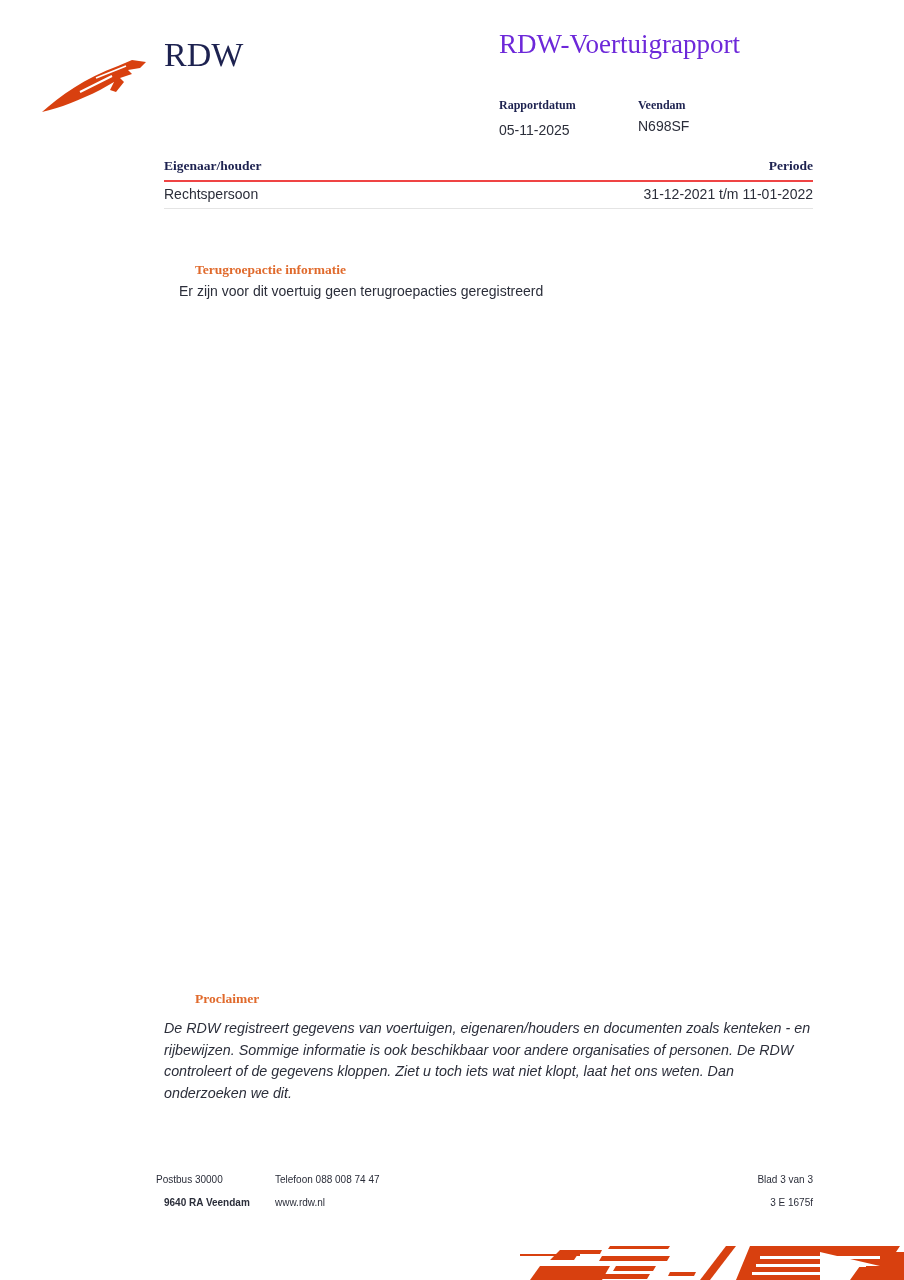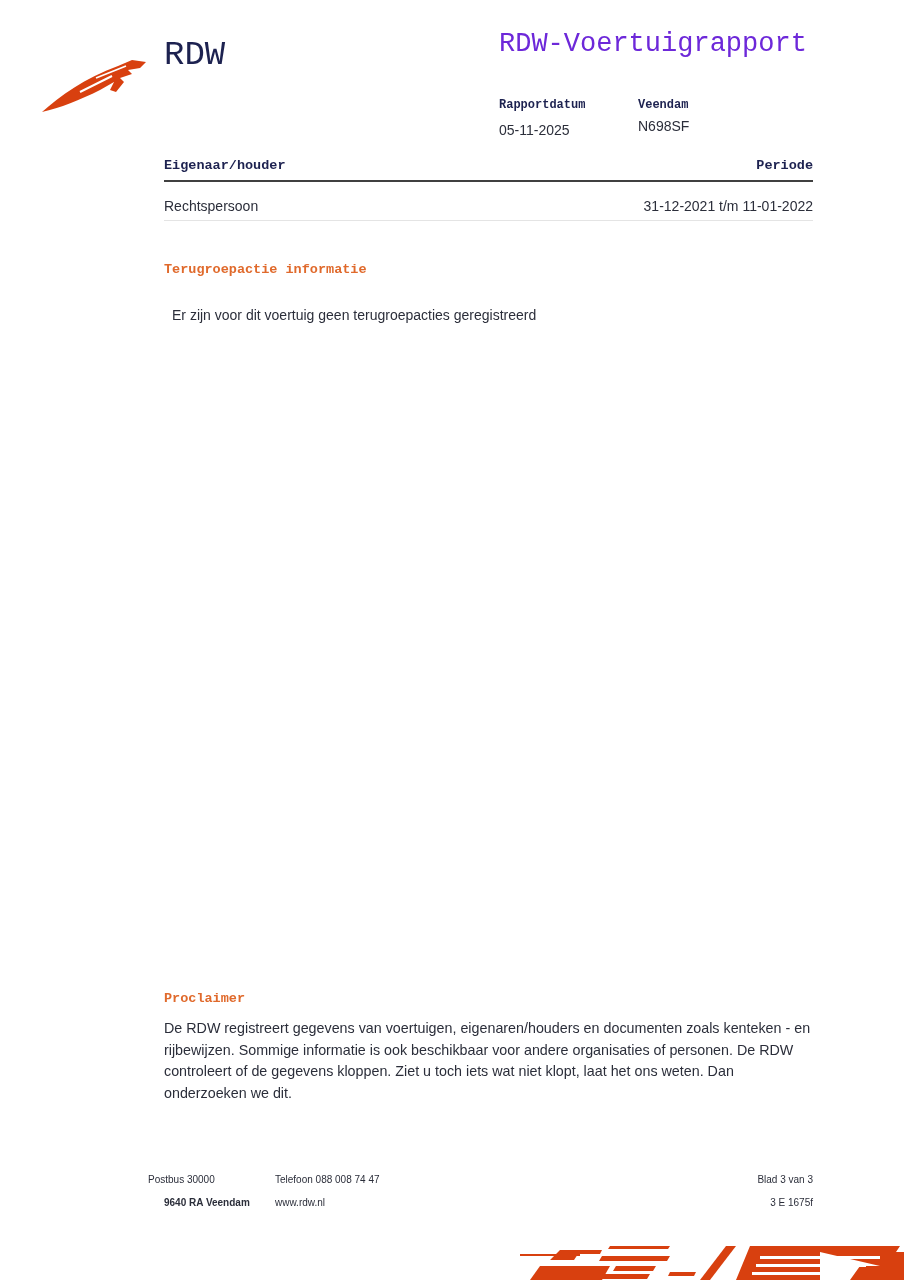--- a/index.html
+++ b/index.html
@@ -1,32 +1,32 @@
 <!DOCTYPE html>
 <html><head>
 <meta charset="utf-8">
 <style>
   html, body { margin: 0; padding: 0; background: #ffffff; }
   body { width: 904px; height: 1280px; position: relative; overflow: hidden;
          font-family: "Liberation Sans", sans-serif; color: #2b2e3a; }
   .abs { position: absolute; }
-  .serif { font-family: Liberation Mono, monospace; }
+  .serif { font-family: Liberation Serif, serif; }
   .logo-mark { left: 40px; top: 56px; width: 110px; height: 60px; }
   .logo-text { left: 164px; top: 36px; font-size: 34px; color: #1d2250; letter-spacing: 0px; }
   .report-title { left: 499px; top: 29px; font-size: 27px; color: #6d28d9; }
   .meta-label { font-size: 12px; font-weight: bold; color: #1d2250; }
   .meta-value { font-size: 14px; color: #2b2e3a; }
   .table { left: 164px; top: 158px; width: 649px; }
-  .th-row { display: flex; justify-content: space-between; height: 22px; border-bottom: 2px solid #404040; }
+  .th-row { display: flex; justify-content: space-between; height: 22px; border-bottom: 2px solid #ef4444; }
   .th { font-size: 13.5px; font-weight: bold; color: #1d2250; }
-  .td-row { display: flex; justify-content: space-between; padding-top: 16px; height: 22px; border-bottom: 1px solid #e4e4e4; gap: 21px; }
+  .td-row { display: flex; justify-content: space-between; padding-top: 4px; height: 22px; border-bottom: 1px solid #e4e4e4; gap: 21px; }
   .td { font-size: 14px; color: #2b2e3a; }
-  .section-title { font-size: 13.5px; font-weight: bold; color: #e06a2c; }
+  .section-title { font-size: 13.5px; font-weight: bold; color: #e06a2c; margin-left: 31px; }
   .body-text { font-size: 14px; color: #2b2e3a; }
-  .proclaimer-text { left: 164px; top: 1018px; width: 650px; font-size: 14.3px; line-height: 21.5px; color: #2b2e3a; }
+  .proclaimer-text { left: 164px; top: 1018px; width: 650px; font-size: 14.3px; line-height: 21.5px; color: #2b2e3a; font-style: italic; }
   .footer { font-size: 10px; color: #2b2e3a; }
   .deco { left: 520px; top: 1242px; width: 384px; height: 38px; }
 </style>
 </head>
 <body>
 
 <svg class="abs logo-mark" viewBox="0 0 110 60">
   <path d="M2 56 C 20 40, 45 22, 78 10 L 92 4 L 106 6 L 100 12 L 88 14 L 92 18 L 80 22 L 84 26 L 76 36 L 70 34 L 74 26 L 60 34 C 40 44, 20 52, 2 56 Z" fill="#d8400f"></path>
   <path d="M40 36 L 72 20" stroke="#ffffff" stroke-width="2"></path>
   <path d="M56 22 L 86 10" stroke="#ffffff" stroke-width="1.6"></path>
@@ -45,26 +45,26 @@
     <span class="th serif">Eigenaar/houder</span>
     <span class="th serif">Periode</span>
   </div>
   <div class="td-row">
     <span class="td">Rechtspersoon</span>
     <span class="td">31-12-2021 t/m 11-01-2022</span>
   </div>
 </div>
 
 <div class="abs section-title serif" style="left:164px; top:262px;">Terugroepactie informatie</div>
-<div class="abs body-text" style="left:172px; top:283px;margin-top:24px;">Er zijn voor dit voertuig geen terugroepacties geregistreerd</div>
+<div class="abs body-text" style="left:179px; top:283px;">Er zijn voor dit voertuig geen terugroepacties geregistreerd</div>
 
 <div class="abs section-title serif" style="left:164px; top:991px;">Proclaimer</div>
 <div class="abs proclaimer-text">De RDW registreert gegevens van voertuigen, eigenaren/houders en documenten zoals kenteken - en rijbewijzen. Sommige informatie is ook beschikbaar voor andere organisaties of personen. De RDW controleert of de gegevens kloppen. Ziet u toch iets wat niet klopt, laat het ons weten. Dan onderzoeken we dit.</div>
 
-<div class="abs footer" style="left:148px; top:1174px;">Postbus 30000</div>
+<div class="abs footer" style="left:156px; top:1174px;">Postbus 30000</div>
 <div class="abs footer" style="left:164px; top:1197px;font-weight:bold;">9640 RA Veendam</div>
 <div class="abs footer" style="left:275px; top:1174px;">Telefoon 088 008 74 47</div>
 <div class="abs footer" style="left:275px; top:1197px;">www.rdw.nl</div>
 <div class="abs footer" style="right:91px; top:1174px; text-align:right;">Blad 3 van 3</div>
 <div class="abs footer" style="right:91px; top:1197px; text-align:left;">3 E 1675f</div>
 
 <svg class="abs deco" viewBox="0 0 384 38">
   <g fill="#d8400f">
     <rect x="0" y="12" width="60" height="2"></rect>
     <polygon points="40,8 82,8 80,12 58,12 54,18 30,18"></polygon>

